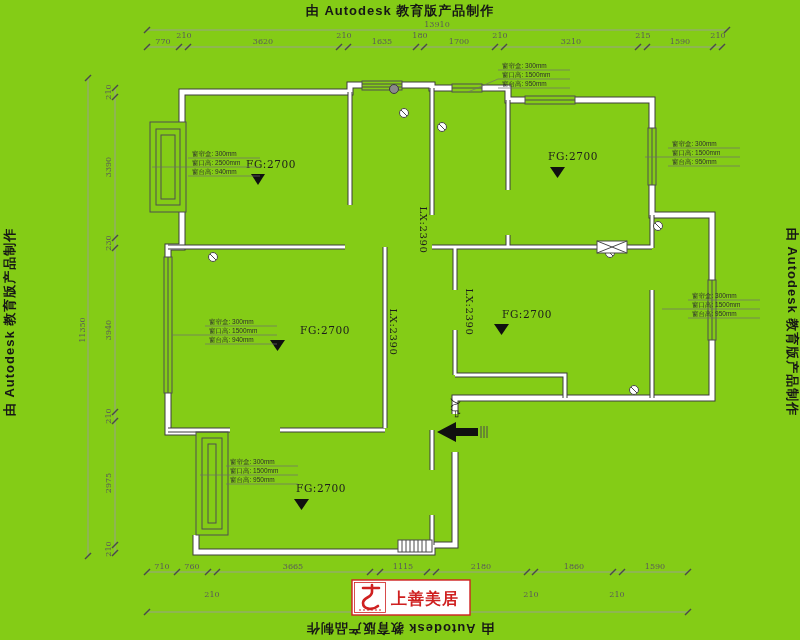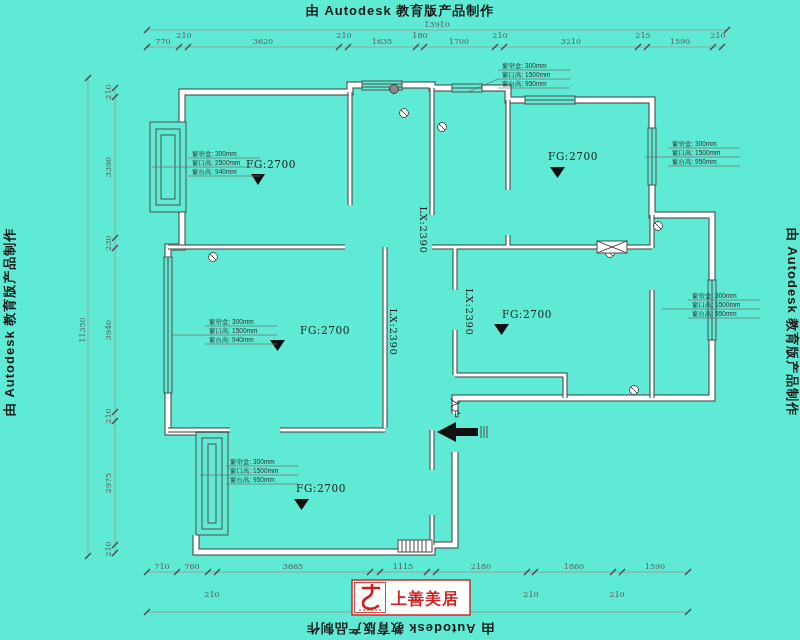--- a/index.html
+++ b/index.html
@@ -1,16 +1,16 @@
 <!DOCTYPE html>
 <html><head>
 <meta charset="utf-8">
 <style>
   html,body{margin:0;padding:0;background:#fff;}
-  .stage{position:relative;width:800px;height:640px;background:#5eead4;overflow:hidden;}
+  .stage{position:relative;width:800px;height:640px;background:#84cc16;overflow:hidden;}
   svg{display:block;}
   
   .wm{font:600 13px "Liberation Sans",sans-serif;fill:#161616;letter-spacing:1px;}
   
   .dimline{stroke:#9b9b9b;stroke-width:0.9;}
   .dimtick{stroke:#4a4a4a;stroke-width:1.4;}
   .dimtext{font:8px "DejaVu Serif",serif;fill:#5a5a5a;text-anchor:middle;}
   
   .wall{stroke:#3c3c3c;stroke-width:7;fill:none;stroke-linejoin:miter;}
   .wallin{stroke:#ffffff;stroke-width:5;fill:none;stroke-linejoin:miter;}

